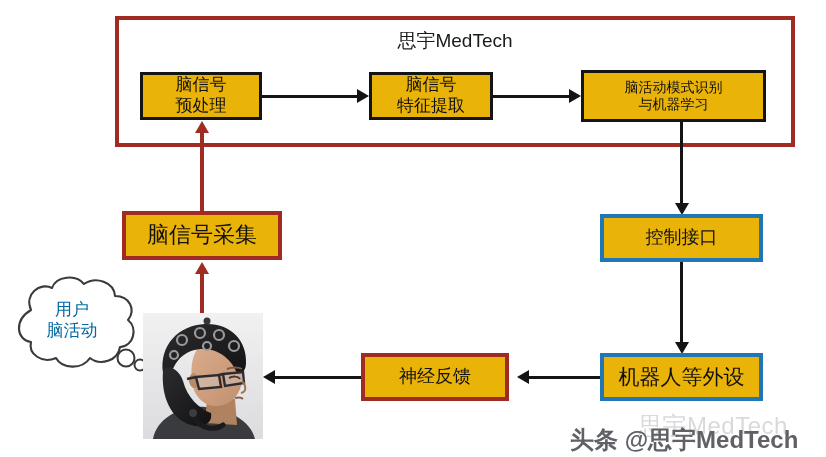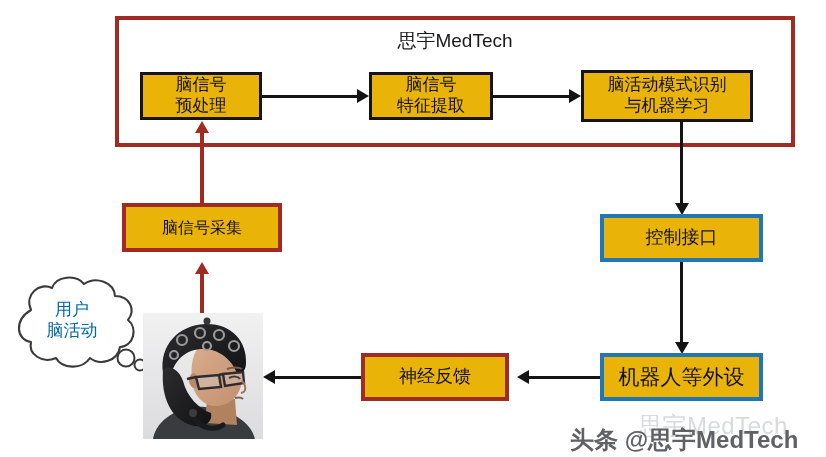--- a/index.html
+++ b/index.html
@@ -143,26 +143,26 @@
   <div class="node black" style="left:140px; top:72px; width:122px; height:48px; font-size:17px;">
     <span>脑信号
 预处理</span>
   </div>
 
   <div class="node black" style="left:369px; top:72px; width:124px; height:48px; font-size:17px;">
     <span>脑信号
 特征提取</span>
   </div>
 
-  <div class="node black" style="left:581px; top:70px; width:172px; height:52px; font-size:17px;">
+  <div class="node black" style="left:581px; top:70px; width:185px; height:52px; font-size:14px;">
     <span>脑活动模式识别
 与机器学习</span>
   </div>
 
-  <div class="node red" style="left:122px; top:203px; width:160px; height:49px; font-size:16px;">
+  <div class="node red" style="left:122px; top:211px; width:160px; height:49px; font-size:22px;">
     <span>脑信号采集</span>
   </div>
 
   <div class="node blue" style="left:600px; top:214px; width:163px; height:48px; font-size:18px;">
     <span>控制接口</span>
   </div>
 
   <div class="node blue" style="left:600px; top:353px; width:163px; height:48px; font-size:21px;">
     <span>机器人等外设</span>
   </div>

